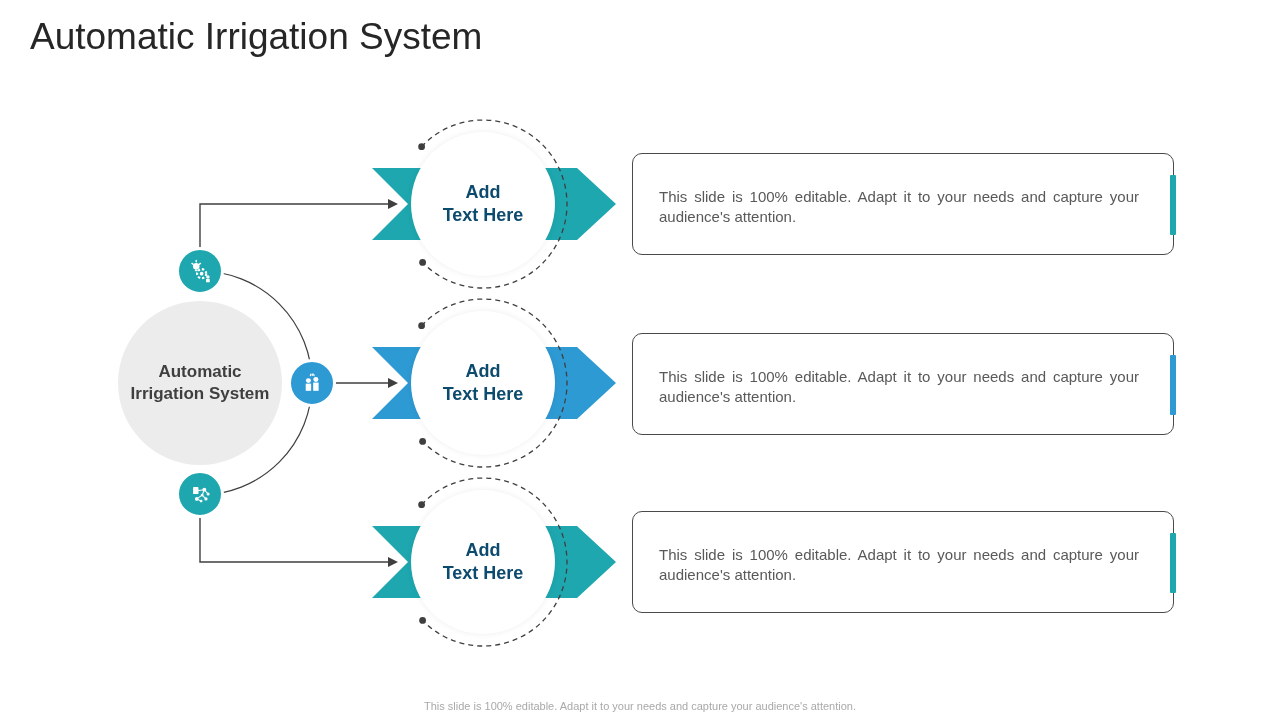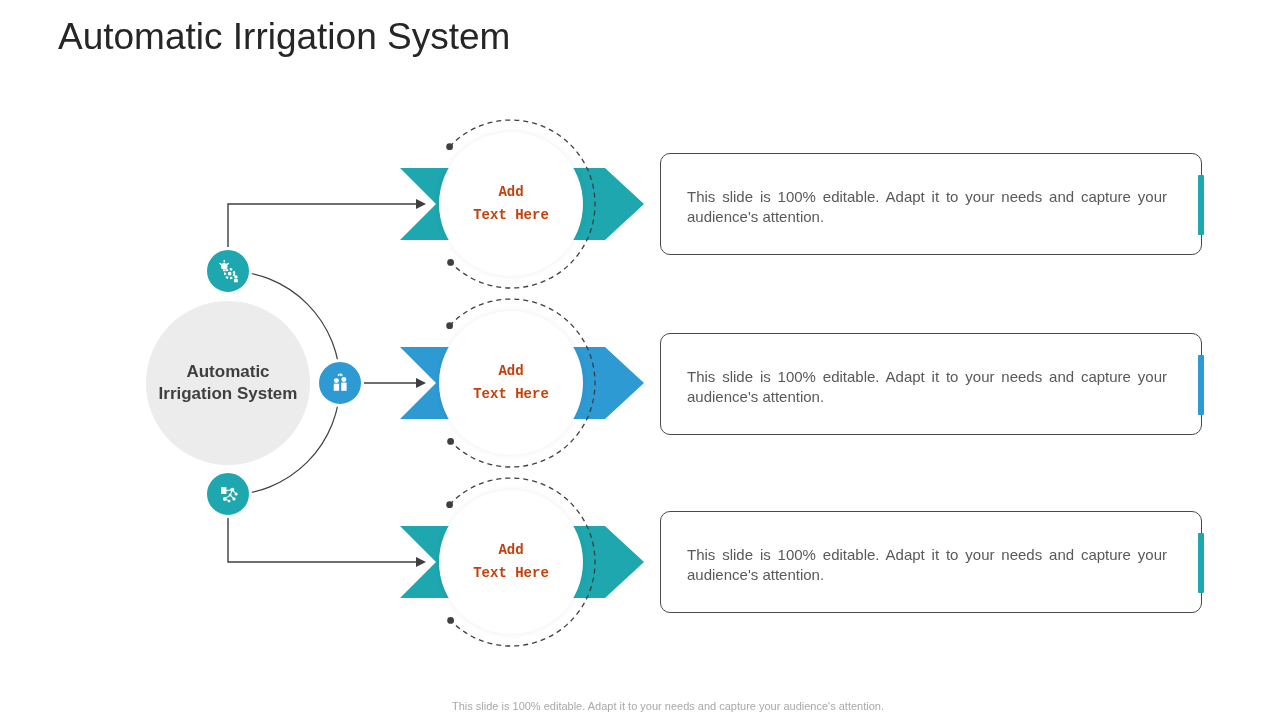--- a/index.html
+++ b/index.html
@@ -1,20 +1,20 @@
 <!DOCTYPE html>
 <html><head>
 <meta charset="utf-8">
 <style>
   html,body{margin:0;padding:0;}
   body{
     width:1280px;height:720px;background:#ffffff;overflow:hidden;position:relative;
     font-family:"Liberation Sans",sans-serif;
   }
-  .slide{position:absolute;inset:0;margin-left:28px;}
+  .slide{position:absolute;inset:0;}
 
   .page-title{
     position:absolute;left:30px;top:16px;
     font-size:37px;font-weight:400;color:#262626;letter-spacing:0;
   }
 
   
   .hub-circle{
     position:absolute;left:118px;top:301px;width:164px;height:164px;border-radius:50%;
     background:#ececec;display:flex;align-items:center;justify-content:center;text-align:center;
@@ -36,21 +36,21 @@
   
   .node-circle{
     position:absolute;left:411px;width:144px;height:144px;border-radius:50%;background:#ffffff;
     box-shadow:0 0 6px rgba(0,0,0,0.07);
     display:flex;flex-direction:column;align-items:center;justify-content:center;text-align:center;
     cursor:pointer;
   }
   .node-circle.r1{top:132px;}
   .node-circle.r2{top:311px;}
   .node-circle.r3{top:490px;}
-  .node-line{font-size:14px;font-weight:700;color:#c2410c;line-height:23px;font-family:Liberation Mono, monospace;}
+  .node-line{font-size:18px;font-weight:700;color:#0c4a6e;line-height:23px;}
 
   
   .desc-box{
     position:absolute;left:632px;width:542px;height:102px;
     border:1px solid #4a4a4a;border-radius:10px;background:#ffffff;box-sizing:border-box;
   }
   .desc-box.r1{top:153px;}
   .desc-box.r2{top:333px;}
   .desc-box.r3{top:511px;}
   .desc-text{

